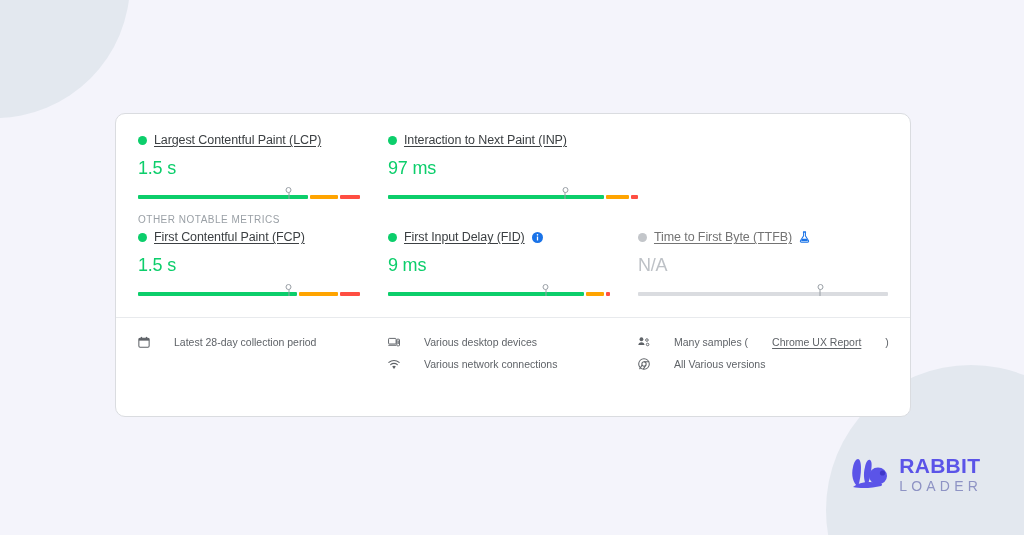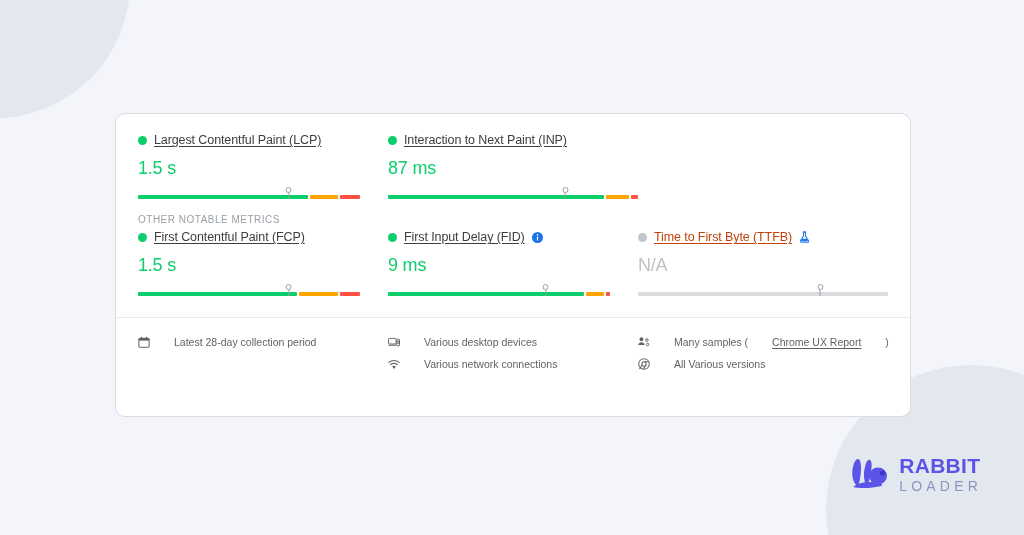--- a/index.html
+++ b/index.html
@@ -89,21 +89,21 @@
   }
   .metric-name {
     font-size: 12.5px;
     color: #3c4043;
     text-decoration: underline;
     text-underline-offset: 2px;
     white-space: nowrap;
     letter-spacing: -0.1px;
   }
   .metric-name.grey {
-    color: #c2410c;
+    color: #737373;
   }
 
   
   .head-icon {
     display: inline-flex;
     align-items: center;
     flex: 0 0 auto;
   }
 
   
@@ -250,21 +250,21 @@
               <div class="seg poor" style="flex: 9 0 0px;"></div>
             </div>
             <div class="marker" style="left: 68%;"></div>
           </div>
         </div>
         <div class="metric-cell">
           <div class="metric-head">
             <span class="bullet"></span>
             <span class="metric-name">Interaction to Next Paint (INP)</span>
           </div>
-          <div class="metric-value">87 ms</div>
+          <div class="metric-value">97 ms</div>
           <div class="bar-wrap">
             <div class="bar">
               <div class="seg good" style="flex: 88 0 0px;"></div>
               <div class="seg avg" style="flex: 9 0 0px;"></div>
               <div class="seg poor" style="flex: 3 0 0px;"></div>
             </div>
             <div class="marker" style="left: 71%;"></div>
           </div>
         </div>
       </div>

